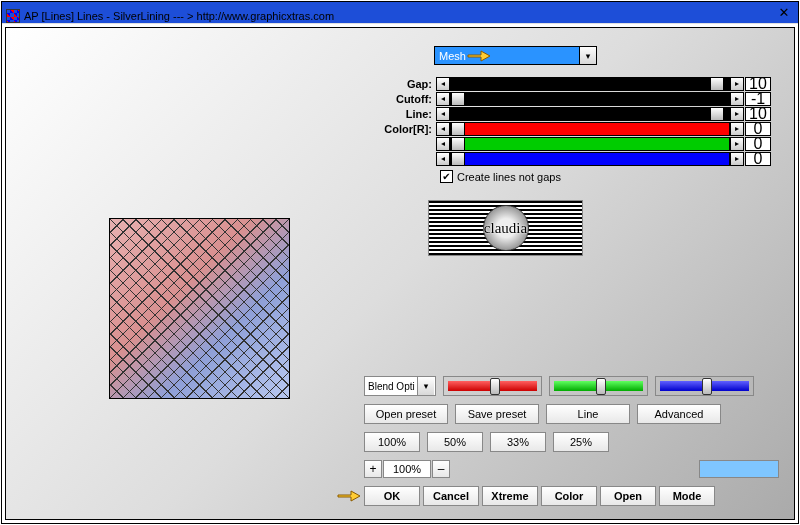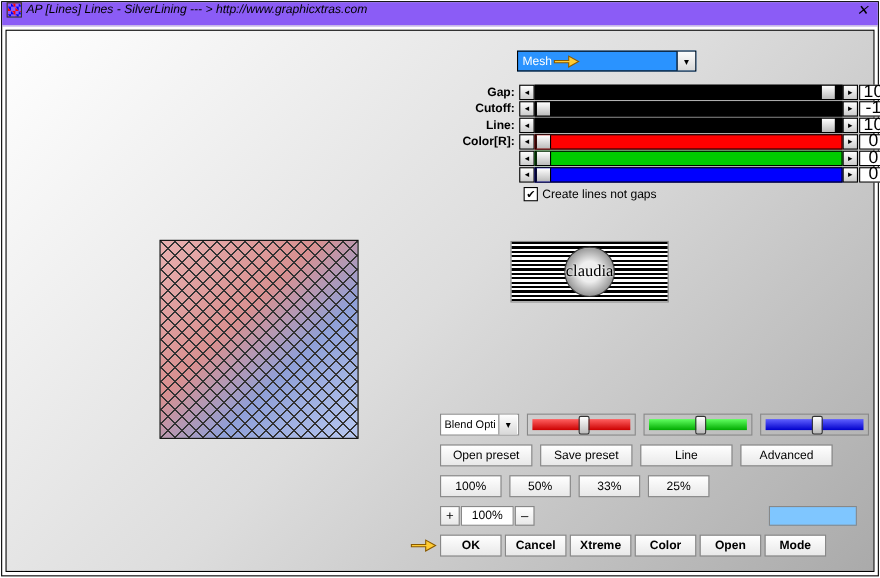--- a/index.html
+++ b/index.html
@@ -1,25 +1,25 @@
 <!DOCTYPE html>
 <html><head>
 <meta charset="utf-8">
 <style>
   * { margin:0; padding:0; box-sizing:border-box; font-family: Tahoma, sans-serif; }
   body { background:#fff; width:800px; height:525px; overflow:hidden; position:relative; }
   .window { border:1px solid #000; width:798px; height:523px; margin:1px; background:#fff; display:flex; flex-direction:column; }
-  .titlebar { background:#8b5cf6; border-bottom:1px solid #e0e0e0; height:22px; display:flex; align-items:flex-start; font-size:11px; padding:0 4px; justify-content:space-between;font-style:italic; }
+  .titlebar { background:#1d4ed8; border-bottom:1px solid #e0e0e0; height:22px; display:flex; align-items:flex-end; font-size:11px; padding:0 4px; justify-content:space-between; }
   .titlebar .t-left { display:flex; align-items:center; gap:4px; }
   .title-icon { width:14px; height:14px; border:1px solid #333; background:
       linear-gradient(45deg,#f00 25%, transparent 25%,transparent 75%,#f00 75%),
       linear-gradient(45deg,#00f 25%, transparent 25%,transparent 75%,#00f 75%);
     background-size:7px 7px; background-position:0 0,3px 3px; }
   .close-x { width:20px; height:18px; text-align:center; line-height:16px; font-size:13px; }
-  .client { flex:1; display:flex; border:1px solid #000; margin:3px; background:linear-gradient(135deg,#fff 0%,#ddd 50%,#aaa 100%); position:relative;padding-left:36px; }
+  .client { flex:1; display:flex; border:1px solid #000; margin:3px; background:linear-gradient(135deg,#fff 0%,#ddd 50%,#aaa 100%); position:relative; }
   .leftpane { width:360px; position:relative; }
   .preview { position:absolute; left:103px; top:190px; width:181px; height:181px; border:1px solid #000;
      background:
        repeating-linear-gradient(45deg,#333 0px,#333 1px,transparent 1px,transparent 9px),
        repeating-linear-gradient(-45deg,#333 0px,#333 1px,transparent 1px,transparent 9px),
        linear-gradient(135deg,#e8b0b0 0%,#d89090 40%,#8fa0d8 65%,#b8c8f0 100%);
   }
   .rightpane { flex:1; position:relative; font-size:11px; }
   
   .mesh-dd { position:absolute; left:68px; top:18px; width:163px; height:19px; border:1px solid #000; background:#2a93ff; display:flex; align-items:center; color:#fff; padding-left:4px; }
@@ -35,21 +35,21 @@
   .track{ flex:1; height:14px; border:1px solid #000; position:relative; }
   .track.black{ background:#000; }
   .track.red{ background:#f00; }
   .track.green{ background:#0c0; }
   .track.blue{ background:#00f; }
   .track .thumb{ position:absolute; top:0; height:12px; width:14px; background:linear-gradient(#fff,#bbb); border-left:1px solid #000; border-right:1px solid #000; }
   .valbox{ width:26px; height:14px; border:1px solid #000; background:#fff; text-align:center; font-size:16px; line-height:12px; margin-left:1px;}
   .chk-row{ position:absolute; left:74px; top:142px; display:flex; align-items:center; gap:4px; font-size:11px;}
   .chk{ width:13px; height:13px; border:1px solid #000; background:#fff; display:flex;align-items:center;justify-content:center;font-size:10px;}
   
-  .logo{ position:absolute; left:62px; top:191px; width:144px; height:56px; border:1px solid #888;
+  .logo{ position:absolute; left:62px; top:172px; width:155px; height:56px; border:1px solid #888;
     background:repeating-linear-gradient(#000 0 2px,#fff 2px 4px); overflow:hidden; display:flex;align-items:center;justify-content:center;}
   .logo .globe{ width:46px;height:46px;border-radius:50%;background:radial-gradient(circle,#eee 30%,#999 70%,#555 100%);border:1px solid #333;}
   .logo .txt{ position:absolute; font-family:cursive; font-size:15px; color:#000; text-shadow:0 0 2px #fff,0 0 2px #fff;}
   
   .btn{ height:20px; border:1px solid #888; background:linear-gradient(#fff,#e8e8e8); font-size:11px; display:inline-flex;align-items:center;justify-content:center; padding:0 4px;}
   .blend-row{ position:absolute; top:348px; left:-2px; display:flex; gap:7px; align-items:center;}
   .blend-dd{ width:72px; height:20px; border:1px solid #888; background:#fff; display:flex;align-items:center; font-size:10px; padding-left:3px; position:relative;}
   .blend-dd::after{ content:"▾"; position:absolute; right:1px; top:0; width:16px; height:18px; background:linear-gradient(#fff,#d8d8d8); border-left:1px solid #888; text-align:center; font-size:9px; line-height:18px;}
   .mini-slider{ width:99px; height:20px; border:1px solid #888; position:relative; display:flex;align-items:center;justify-content:center;}
   .mini-slider .bar{ position:absolute; left:4px; right:4px; height:10px; }

